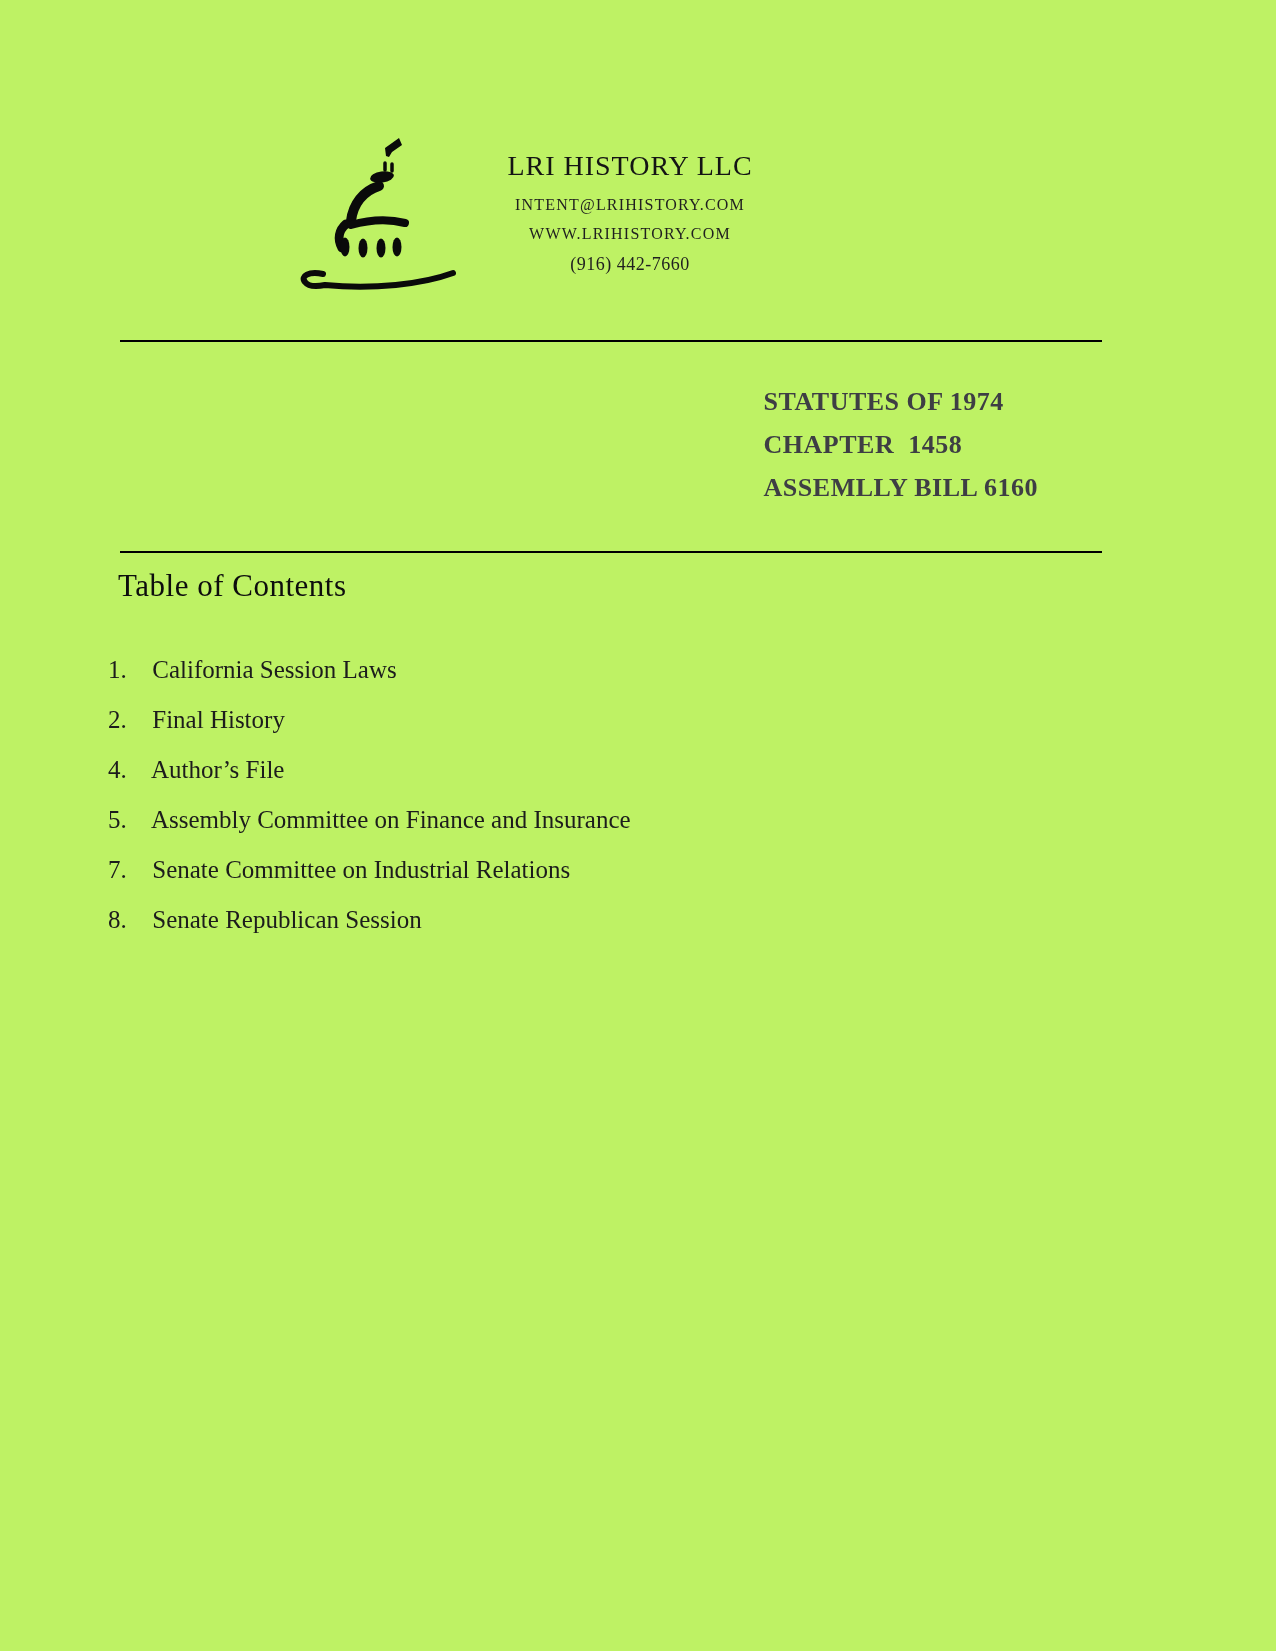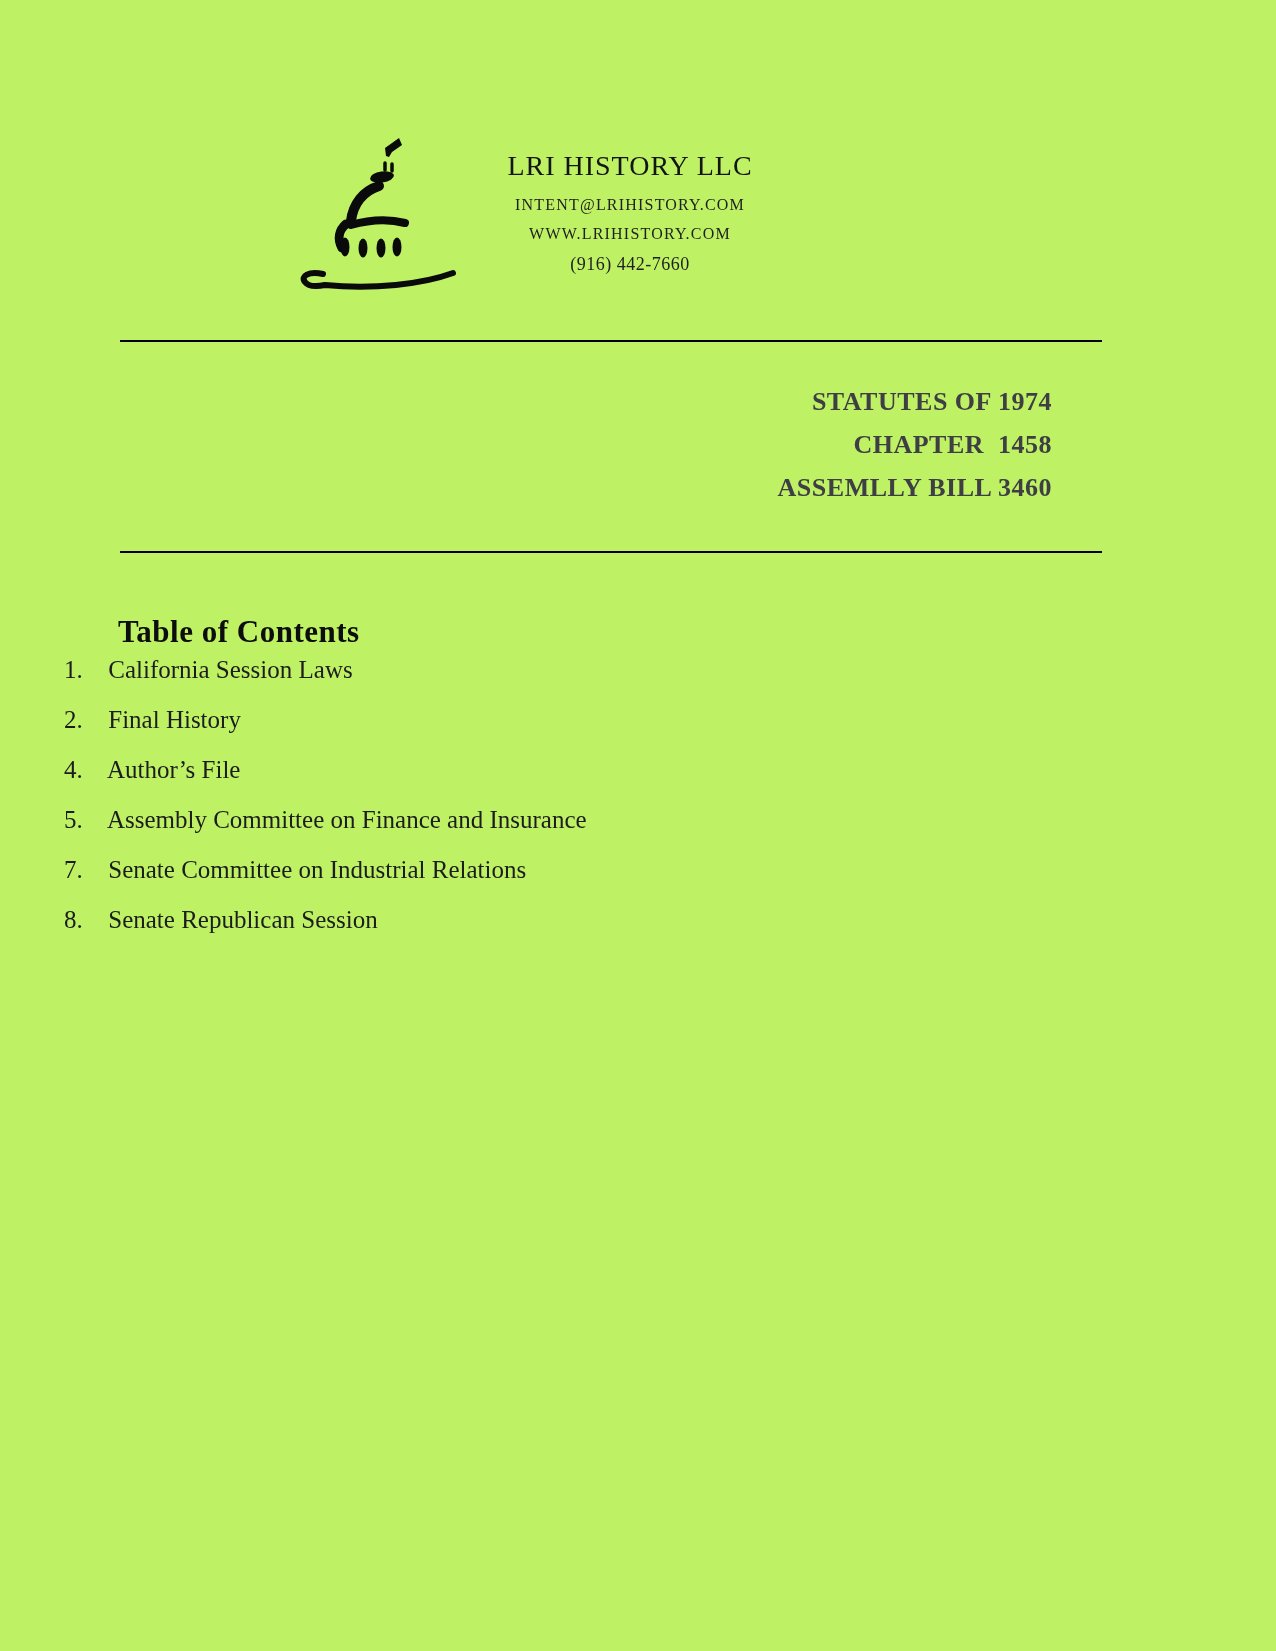--- a/index.html
+++ b/index.html
@@ -31,39 +31,38 @@
   .contact-line.phone{font-size:18px;letter-spacing:0.5px;}
   
   .rule{
     position:absolute;left:120px;width:982px;height:0;
     border-top:2px solid #000000;
   }
   .rule.top{top:340px;}
   .rule.bottom{top:551px;}
   
   .reference{
-    position:absolute;right:224px;top:380px;
-    text-align:right;
+    position:absolute;right:238px;top:380px;
     font-weight:bold;font-size:26px;line-height:43px;
     letter-spacing:0.5px;color:#3e3e44;
   }
   
   .toc-title{
-    position:absolute;left:118px;top:614px;
-    font-size:31px;font-weight:bold;color:#0d0d0d;
+    position:absolute;left:118px;top:568px;
+    font-size:31px;font-weight:normal;color:#0d0d0d;
     letter-spacing:0.5px;margin:0;
   }
   .toc-list{
     position:absolute;left:0;top:645px;width:1100px;
     margin:0;padding:0;list-style:none;
     font-size:25px;color:#1c1c1c;
   }
   .toc-item{
     height:50px;line-height:50px;
-    padding-left:64px;
+    padding-left:108px;
     white-space:nowrap;
   }
   .toc-num{
     display:inline-block;width:38px;
   }
   .sketch{stroke:#0a0a0a;fill:none;stroke-linecap:round;stroke-linejoin:round;}
   .sketch-fill{fill:#0a0a0a;stroke:none;}
 </style>
 </head>
 <body>
@@ -100,21 +99,21 @@
     <div class="contact-line">INTENT@LRIHISTORY.COM</div>
     <div class="contact-line">WWW.LRIHISTORY.COM</div>
     <div class="contact-line phone">(916) 442-7660</div>
   </div>
 
   <div class="rule top"></div>
 
   <div class="reference">
     <div>STATUTES OF 1974</div>
     <div>CHAPTER&nbsp; 1458</div>
-    <div>ASSEMLLY BILL 3460</div>
+    <div>ASSEMLLY BILL 6160</div>
   </div>
 
   <div class="rule bottom"></div>
 
   <h2 class="toc-title">Table of Contents</h2>
 
   <ol class="toc-list">
     <li class="toc-item">
       <span class="toc-num">1.</span>
       <span>California Session Laws</span>

